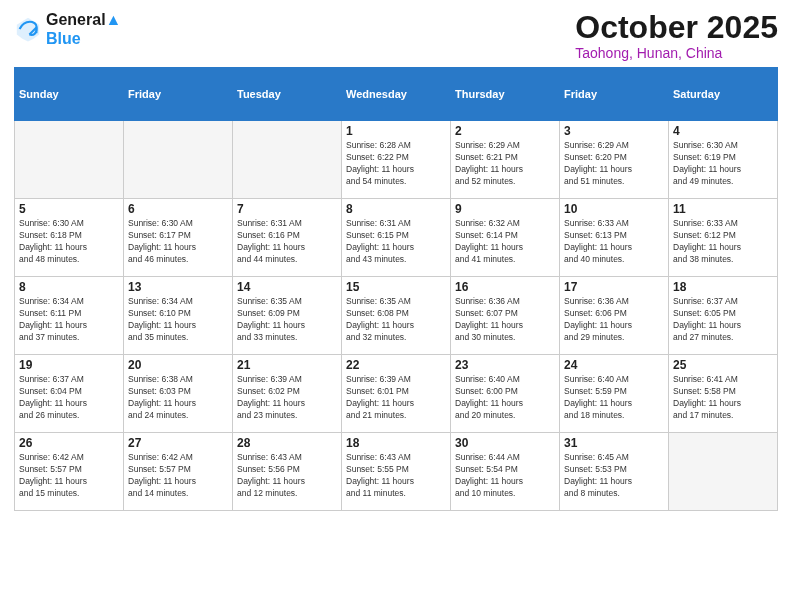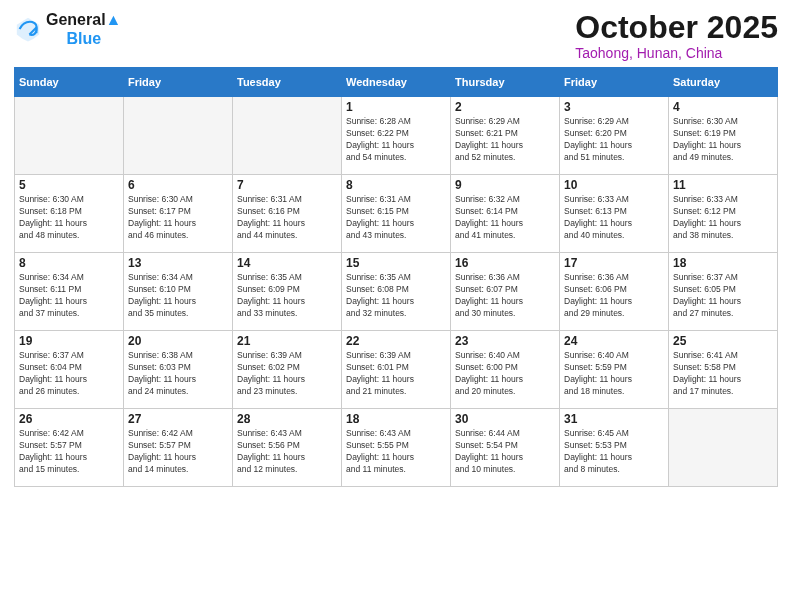--- a/index.html
+++ b/index.html
@@ -46,21 +46,21 @@
     .calendar-table {
       width: 100%;
       border-collapse: collapse;
       table-layout: fixed;
     }
     .calendar-table th {
       background-color: #2979C8;
       color: #fff;
       font-size: 11px;
       font-weight: bold;
-      padding: 8px 4px;
+      padding: 20px 4px;
       text-align: left;
       border: 1px solid #2979C8;
     }
     .calendar-table td {
       vertical-align: top;
       border: 1px solid #ccc;
       padding: 3px 4px;
       font-size: 9px;
       color: #222;
       background: #fff;
@@ -88,21 +88,21 @@
   <div class="header">
     <div class="logo">
       <svg class="logo-icon" viewBox="0 0 40 40">
         <polygon points="20,4 36,14 36,28 28,34 20,38 12,34 4,28 4,14" fill="#2196F3" opacity="0.15"></polygon>
         <path d="M8 20 Q14 8 26 10 Q34 12 32 22 Q30 30 22 28" stroke="#2196F3" stroke-width="3" fill="none"></path>
         <path d="M22 28 L32 18" stroke="#2196F3" stroke-width="3" fill="none"></path>
         <path d="M32 18 L32 26" stroke="#2196F3" stroke-width="3" fill="none"></path>
       </svg>
       <div>
         <div style="font-size:16px;font-weight:bold;color:#1a1a1a;line-height:1.2;">General<span style="color:#2196F3;">▲</span></div>
-        <div style="font-size:16px;font-weight:bold;color:#2196F3;line-height:1.2;text-align:center;">Blue</div>
+        <div style="font-size:16px;font-weight:bold;color:#2196F3;line-height:1.2;">Blue</div>
       </div>
     </div>
     <div class="title-block">
       <div class="month-title">October 2025</div>
       <div class="location">Taohong, Hunan, China</div>
     </div>
   </div>
 
   <table class="calendar-table">
     <thead>

